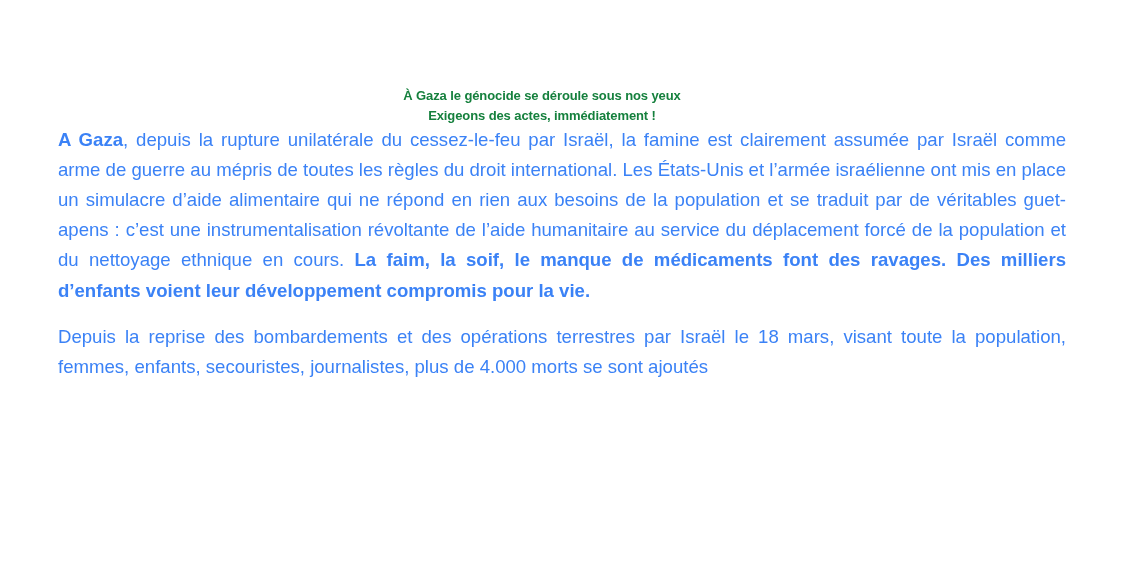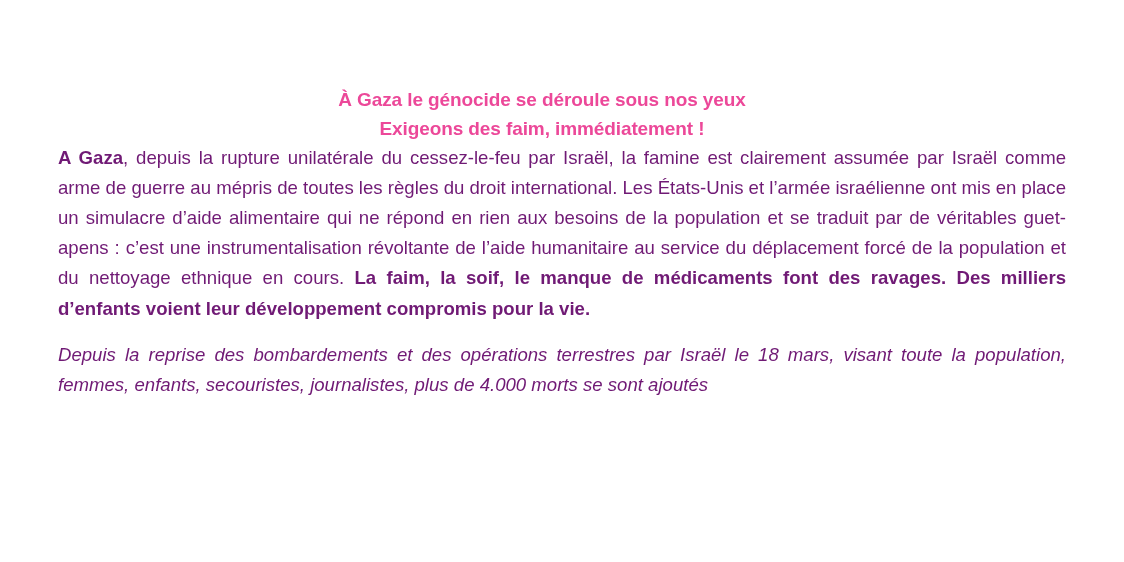--- a/index.html
+++ b/index.html
@@ -37,62 +37,61 @@
   .logo svg {
     display: block;
   }
   .title-block {
     flex: 1 1 auto;
     text-align: center;
     padding-top: 38px;
     padding-right: 40px;
   }
   .title-line {
-    font-size: 19px;
+    font-size: 13px;
     font-weight: bold;
     line-height: 1.5;
     letter-spacing: -0.1px;
-    color: #ec4899;
+    color: #15803d;
   }
 
   
   .body-wrap {
     padding: 0 58px;
     box-sizing: border-box;
   }
   p.para {
     margin: 0 0 16px 0;
     font-size: 18.6px;
     line-height: 1.62;
     text-align: justify;
     text-justify: inter-word;
-    color: #701a75;
+    color: #3b82f6;
   }
   p.para:last-child {
     margin-bottom: 8px;
-    font-style: italic;
   }
   .b {
     font-weight: bold;
   }
   .first-para {
     margin-top: 50px;
   }
 </style>
 </head>
 <body>
 
 <div class="page">
 
   <div class="header">
 
 
     <div class="title-block">
       <div class="title-line">À Gaza le génocide se déroule sous nos yeux</div>
-      <div class="title-line">Exigeons des faim, immédiatement !</div>
+      <div class="title-line">Exigeons des actes, immédiatement !</div>
     </div>
 
   </div>
 
   <div class="body-wrap">
     <p class="para first-para"><span class="b">A Gaza</span><span>, depuis la rupture unilatérale du cessez-le-feu par Israël, la famine est clairement assumée par Israël comme arme de guerre au mépris de toutes les règles du droit international. Les États-Unis et l’armée israélienne ont mis en place un simulacre d’aide alimentaire qui ne répond en rien aux besoins de la population et se traduit par de véritables guet-apens : c’est une instrumentalisation révoltante de l’aide humanitaire au service du déplacement forcé de la population et du nettoyage ethnique en cours.  </span><span class="b">La faim, la soif, le manque de médicaments font des ravages. Des milliers d’enfants voient leur développement compromis pour la vie.</span></p>
     <p class="para"><span>Depuis la reprise des bombardements et des opérations terrestres par Israël le 18 mars, visant toute la population, femmes, enfants, secouristes, journalistes, plus de 4.000 morts se sont ajoutés</span></p>
   </div>
 
 </div>

